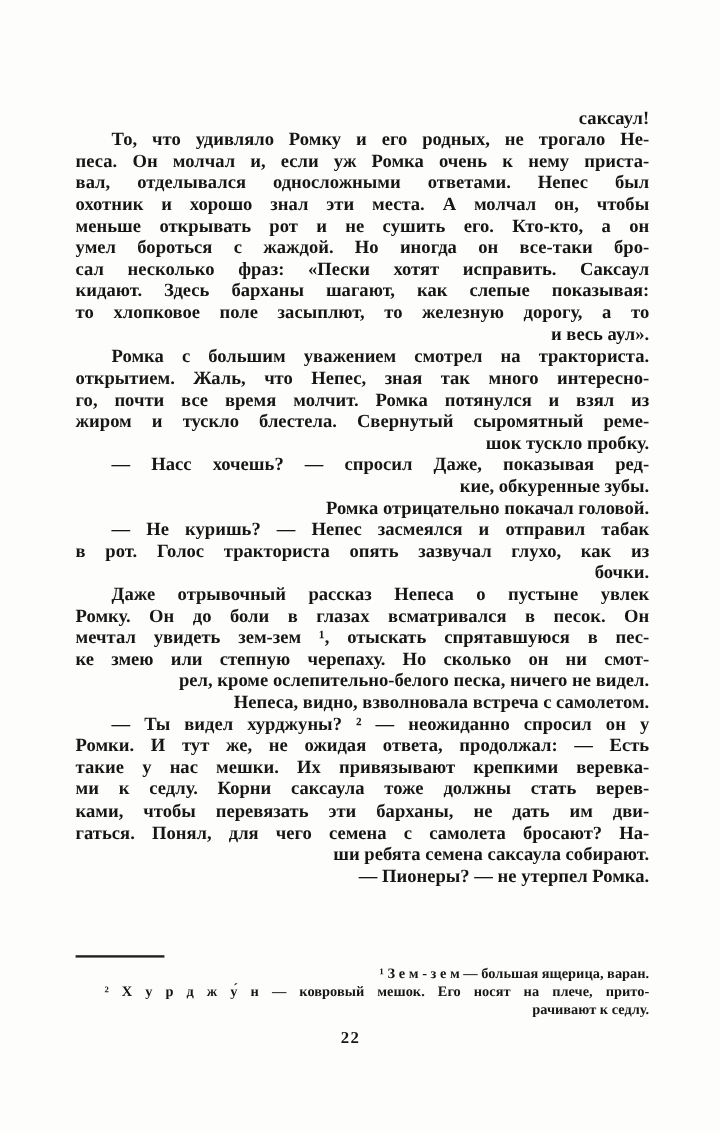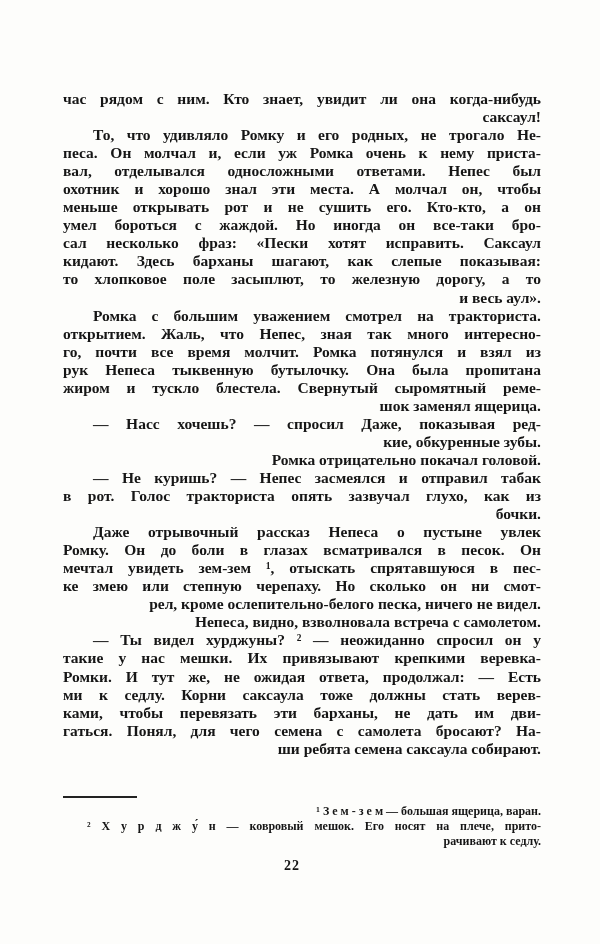--- a/index.html
+++ b/index.html
@@ -62,42 +62,40 @@
     font-weight: 700;
     letter-spacing: 1px;
   }
 </style>
 </head>
 <body>
 
 <div class="page">
   <div class="text-block">
       <div class="paragraph">
-        <div class="line just">час рядом с ним. Кто знает, увидит ли она когда-нибудь</div>
         <div class="line">саксаул!</div>
       </div>
       <div class="paragraph">
         <div class="line just indent">То, что удивляло Ромку и его родных, не трогало Не-</div>
         <div class="line just">песа. Он молчал и, если уж Ромка очень к нему приста-</div>
         <div class="line just">вал, отделывался односложными ответами. Непес был</div>
         <div class="line just">охотник и хорошо знал эти места. А молчал он, чтобы</div>
         <div class="line just">меньше открывать рот и не сушить его. Кто-кто, а он</div>
         <div class="line just">умел бороться с жаждой. Но иногда он все-таки бро-</div>
         <div class="line just">сал несколько фраз: «Пески хотят исправить. Саксаул</div>
         <div class="line just">кидают. Здесь барханы шагают, как слепые показывая:</div>
         <div class="line just">то хлопковое поле засыплют, то железную дорогу, а то</div>
         <div class="line">и весь аул».</div>
       </div>
       <div class="paragraph">
         <div class="line just indent">Ромка с большим уважением смотрел на тракториста.</div>
         <div class="line just">открытием. Жаль, что Непес, зная так много интересно-</div>
         <div class="line just">го, почти все время молчит. Ромка потянулся и взял из</div>
-        <div class="line just">рук Непеса тыквенную бутылочку. Она была пропитана</div>
         <div class="line just">жиром и тускло блестела. Свернутый сыромятный реме-</div>
-        <div class="line">шок заменял ящерица.</div>
+        <div class="line">шок тускло пробку.</div>
       </div>
       <div class="paragraph">
         <div class="line just indent">— Насс хочешь? — спросил Даже, показывая ред-</div>
         <div class="line">кие, обкуренные зубы.</div>
       </div>
       <div class="paragraph">
         <div class="line indent">Ромка отрицательно покачал головой.</div>
       </div>
       <div class="paragraph">
         <div class="line just indent">— Не куришь? — Непес засмеялся и отправил табак</div>
@@ -109,26 +107,29 @@
         <div class="line just">Ромку. Он до боли в глазах всматривался в песок. Он</div>
         <div class="line just">мечтал увидеть зем-зем ¹, отыскать спрятавшуюся в пес-</div>
         <div class="line just">ке змею или степную черепаху. Но сколько он ни смот-</div>
         <div class="line">рел, кроме ослепительно-белого песка, ничего не видел.</div>
       </div>
       <div class="paragraph">
         <div class="line indent">Непеса, видно, взволновала встреча с самолетом.</div>
       </div>
       <div class="paragraph">
         <div class="line just indent">— Ты видел хурджуны? ² — неожиданно спросил он у</div>
+        <div class="line just">Ромки. И тут же, не ожидая ответа, продолжал: — Есть</div>
         <div class="line just">такие у нас мешки. Их привязывают крепкими веревка-</div>
-        <div class="line just">Ромки. И тут же, не ожидая ответа, продолжал: — Есть</div>
         <div class="line just">ми к седлу. Корни саксаула тоже должны стать верев-</div>
         <div class="line just">ками, чтобы перевязать эти барханы, не дать им дви-</div>
         <div class="line just">гаться. Понял, для чего семена с самолета бросают? На-</div>
         <div class="line">ши ребята семена саксаула собирают.</div>
+      </div>
+      <div class="paragraph">
+        <div class="line indent">— Пионеры? — не утерпел Ромка.</div>
       </div>
     </div>
   <div class="footnote-section">
     <div class="footnote-rule"></div>
     <div>
         <div class="paragraph footnote">
           <div class="line indent">¹ З е м - з е м — большая ящерица, варан.</div>
         </div>
         <div class="paragraph footnote">
           <div class="line just indent">² Х у р д ж у́ н — ковровый мешок. Его носят на плече, прито-</div>

